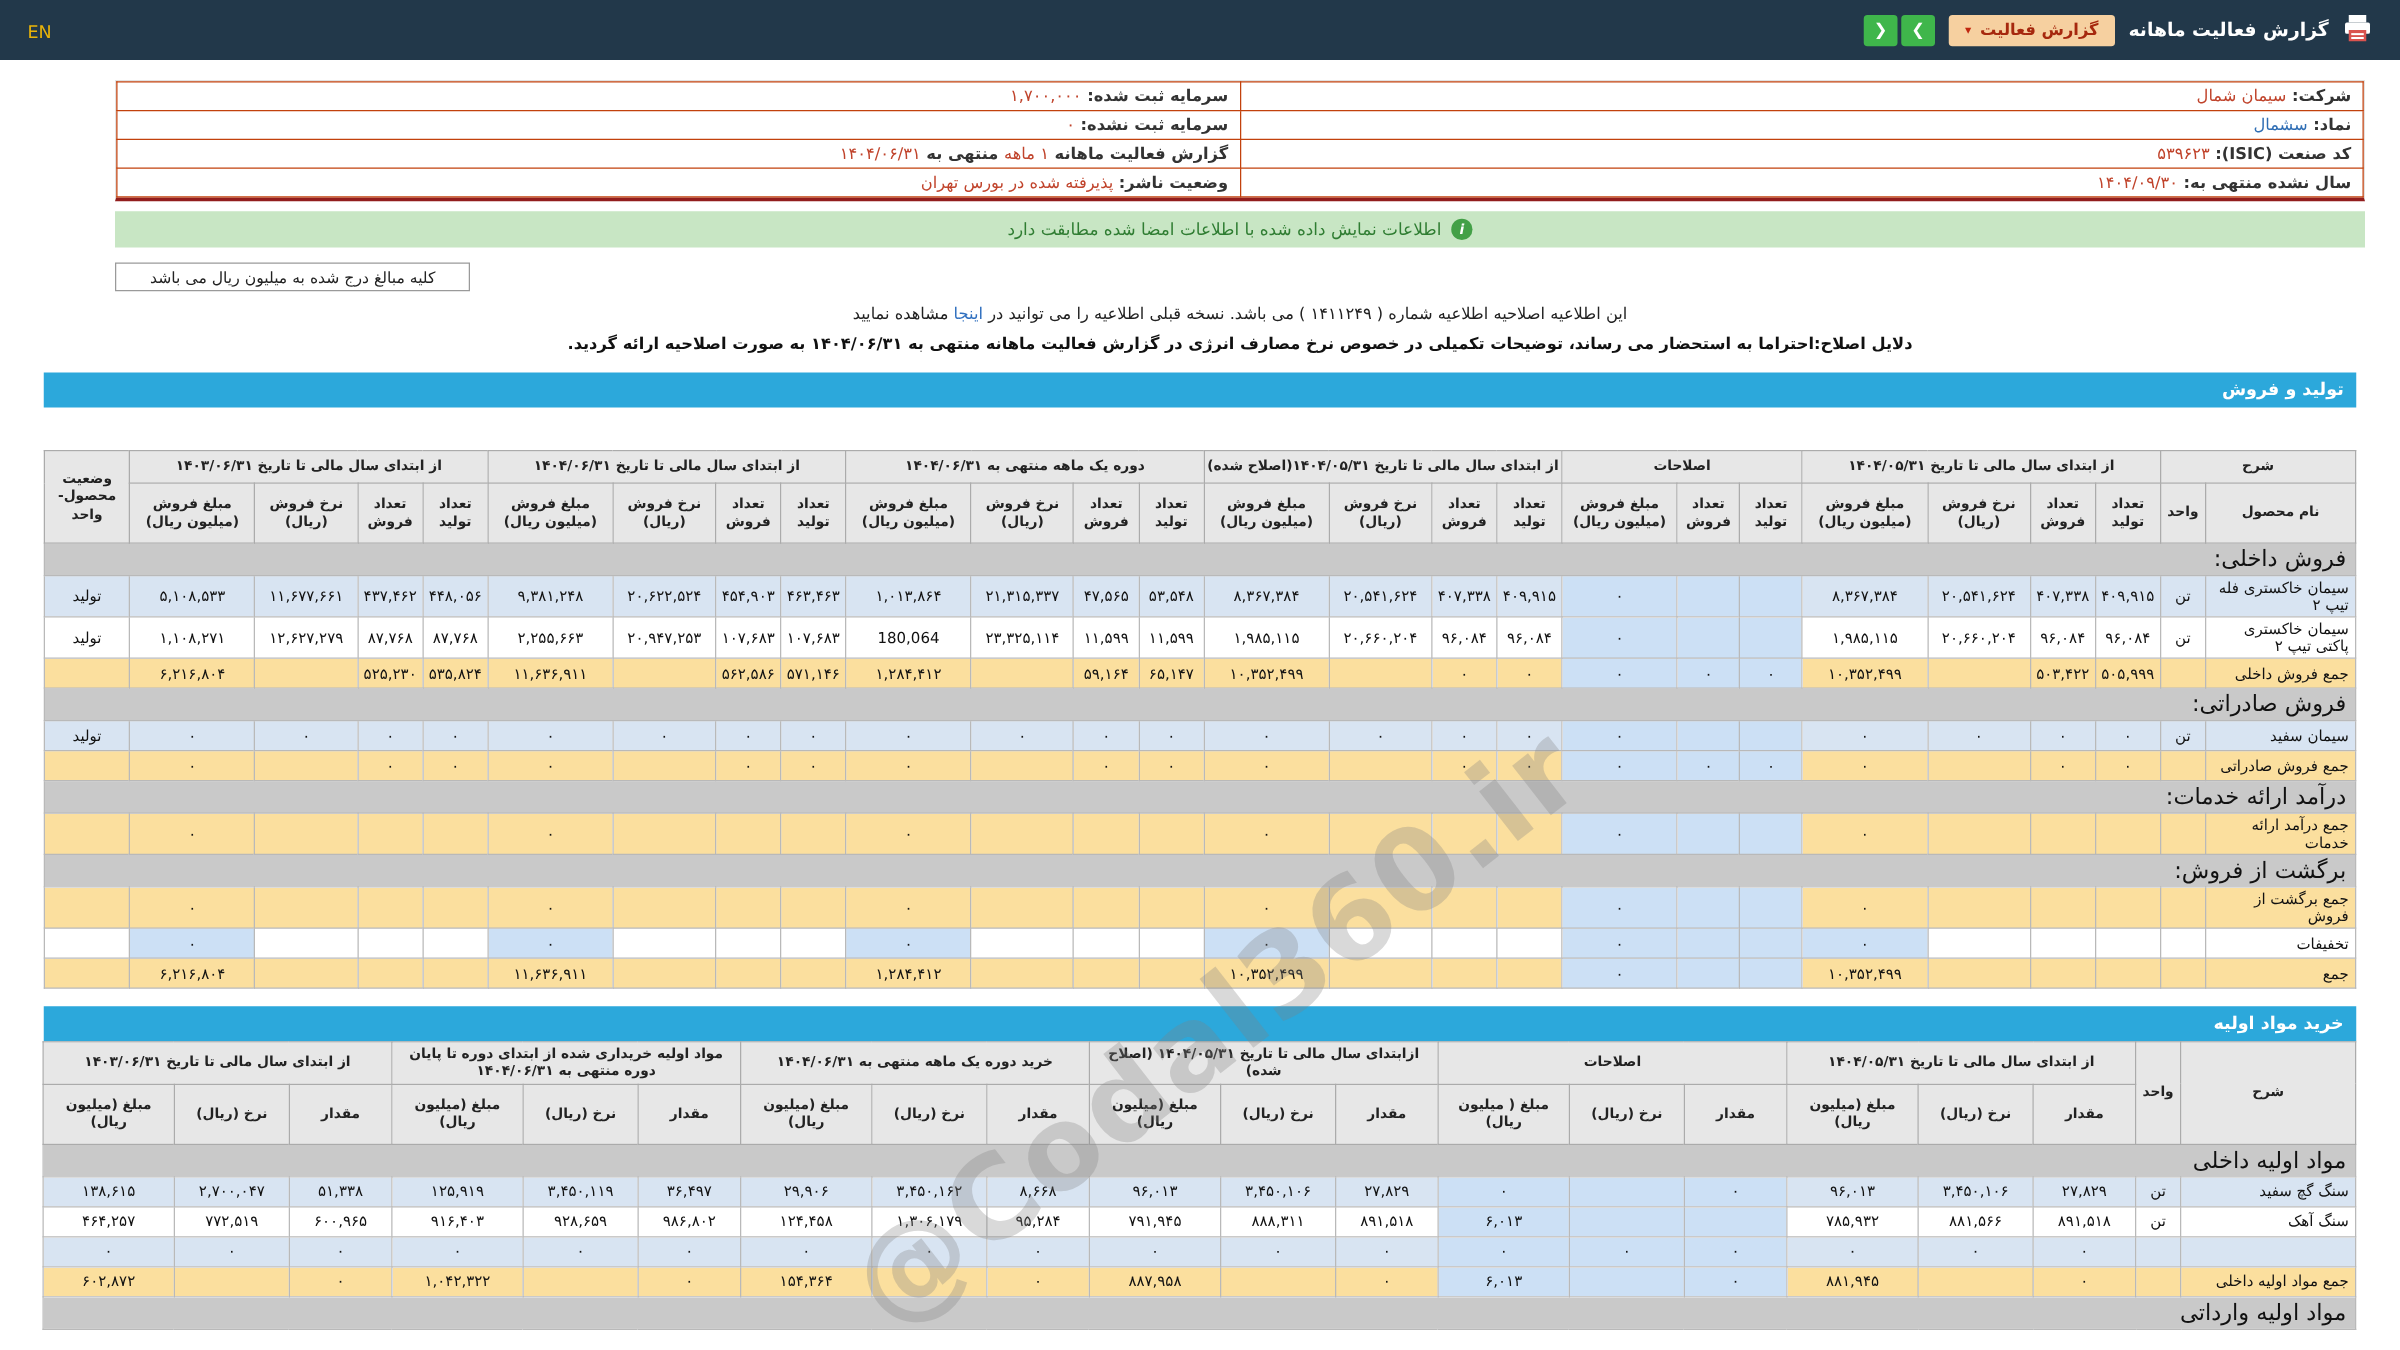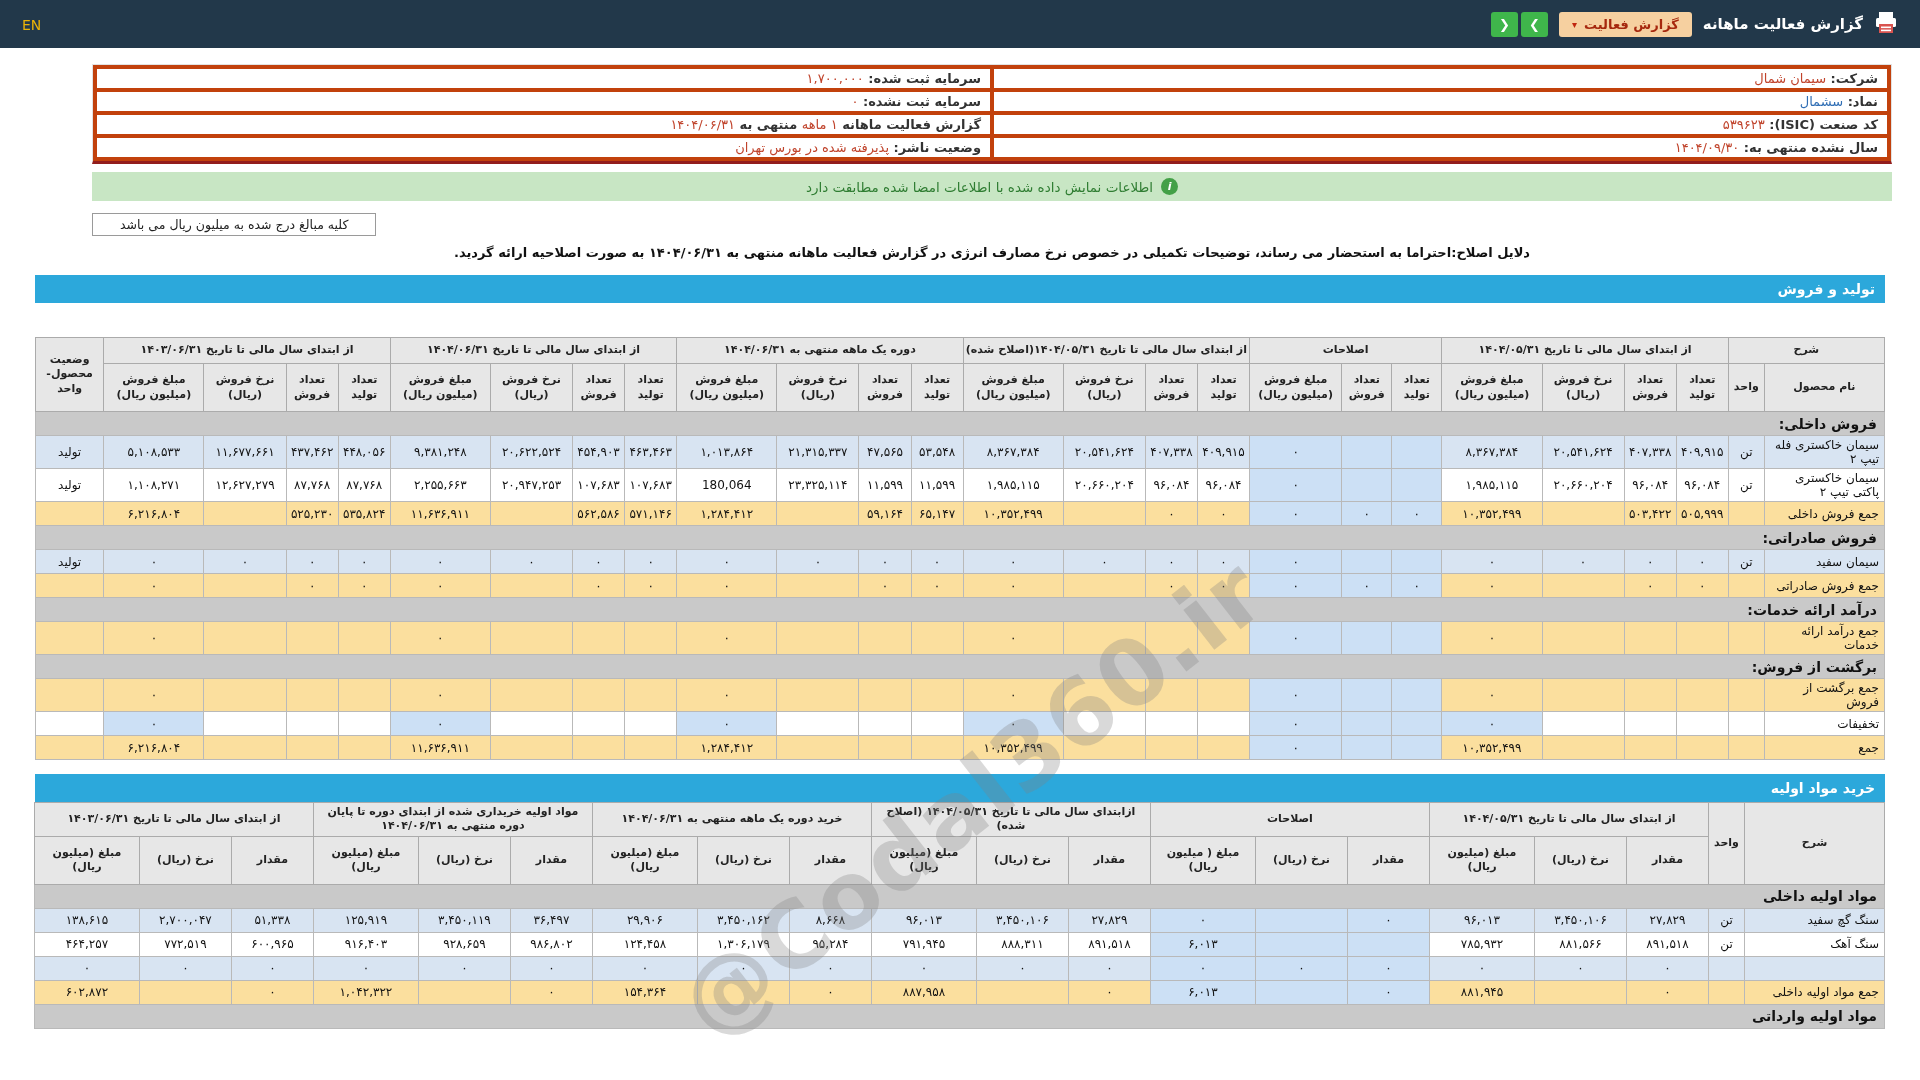--- a/index.html
+++ b/index.html
@@ -19,21 +19,21 @@
   .caret { font-size:10px; color:#c0260f; }
   .nav-arrows { display:flex; gap:3px; }
   .nav-btn { width:27px; height:25px; background:#3fb64b; color:#fff; border:none; border-radius:3px;
              font-size:13px; font-weight:bold; cursor:pointer; font-family:inherit; line-height:1; }
   .lang { color:#eab308; font-size:14px; text-decoration:none; cursor:pointer; }
 
   
   .content { padding:16px 28px 0 92px; }
   .info-wrap { border:1px solid #e2e2e2; border-bottom:3px solid #921d1d; }
   .info-table { width:100%; border-collapse:collapse; font-size:13px; }
-  .info-table td { border:4px solid #c2410c; padding:2px 9px; height:23px; width:50%; }
+  .info-table td { border:1px solid #c2410c; padding:2px 9px; height:23px; width:50%; }
   .info-table .lbl { color:#333; font-weight:bold; }
   .info-table .red { color:#c0432b; }
   .info-table .blue { color:#2e6db4; }
 
   .green-bar { margin-top:8px; background:#c8e6c4; height:29px; display:flex; align-items:center;
                justify-content:center; gap:8px; color:#2f7d32; font-size:13.5px; }
   .info-icon { width:17px; height:17px; border-radius:50%; background:#43a047; color:#fff;
                font-size:11px; font-weight:bold; font-style:italic; display:flex; align-items:center;
                justify-content:center; flex:0 0 auto; }
 
@@ -54,21 +54,21 @@
   .gap-34 { height:34px; } .gap-14 { height:14px; }
 
   table.data { width:100%; border-collapse:collapse; table-layout:fixed; }
   .data th { background:#e7e7e7; border:1px solid #ababab; font-size:11px; color:#222;
              padding:2px 2px; line-height:1.3; font-weight:bold; overflow:hidden; }
   .data thead tr:first-child th { height:26px; }
   .data thead tr:nth-child(2) th { height:48px; }
   .data td { border:1px solid #b9b9b9; font-size:12px; color:#111; padding:2px 3px;
              text-align:center; height:24px; white-space:nowrap; overflow:hidden; }
   .data td.c-name { text-align:right; padding-right:5px; white-space:normal; }
-  tr.r-sec td { background:#c9c9c9; text-align:right; font-weight:bold; font-size:14px;
+  tr.r-sec td { background:#c9c9c9; text-align:right; font-weight:normal; font-size:18px;
                 padding-right:7px; height:24px; }
   tr.r-blue td  { background:#d8e4f2; }
   tr.r-white td { background:#fff; }
   tr.r-sum td   { background:#fbdf9e; }
   tr.r-disc td  { background:#fff; }
   .data td.c-corr { background:#cce0f5; }
 
   .watermark { position:absolute; left:660px; top:700px; transform:rotate(-38deg);
                transform-origin:left top; font-size:92px; font-weight:bold; letter-spacing:2px;
                color:rgba(130,130,130,0.30); z-index:10; pointer-events:none; direction:ltr;
@@ -129,20 +129,21 @@
 
   <div class="green-bar">
     <span class="info-icon">i</span>
     <span>اطلاعات نمایش داده شده با اطلاعات امضا شده مطابقت دارد</span>
   </div>
 
   <div class="note-row">
     <span class="amounts-note">کلیه مبالغ درج شده به میلیون ریال می باشد</span>
   </div>
 
+  <p class="notice"><span>این اطلاعیه اصلاحیه اطلاعیه شماره ( ۱۴۱۱۲۴۹ ) می باشد. نسخه قبلی اطلاعیه را می توانید در </span><a class="link">اینجا</a><span> مشاهده نمایید</span></p>
 
   <p class="reason">دلایل اصلاح:احتراما به استحضار می رساند، توضیحات تکمیلی در خصوص نرخ مصارف انرژی در گزارش فعالیت ماهانه منتهی به ۱۴۰۴/۰۶/۳۱ به صورت اصلاحیه ارائه گردید.</p>
 </div>
 
 <div class="tables-area">
   <div class="watermark">@Codal360.ir</div>
 
   <div class="section-bar">تولید و فروش</div>
   <div class="gap-34"></div>
   <table class="data" id="t1">

